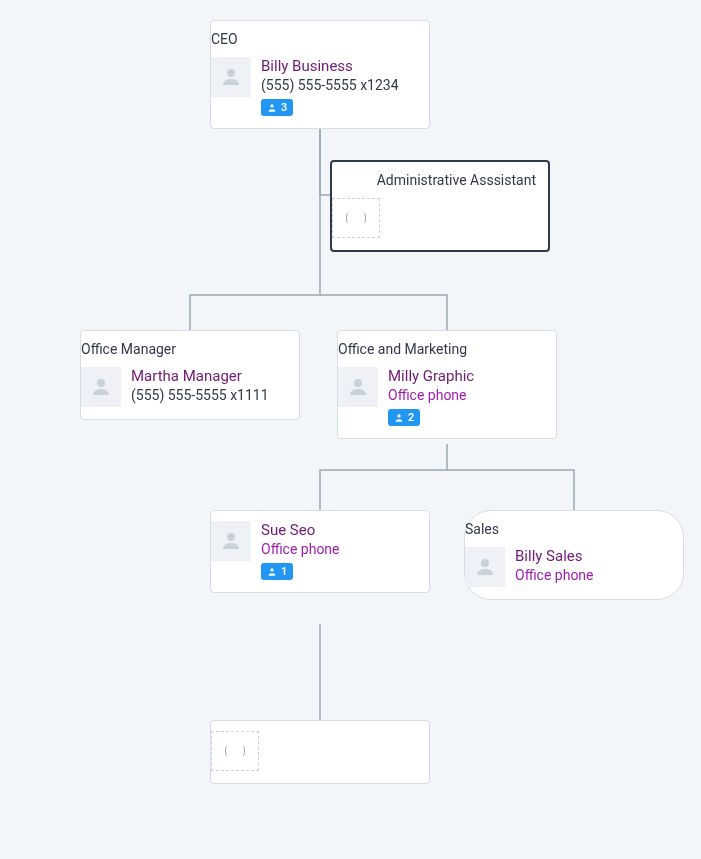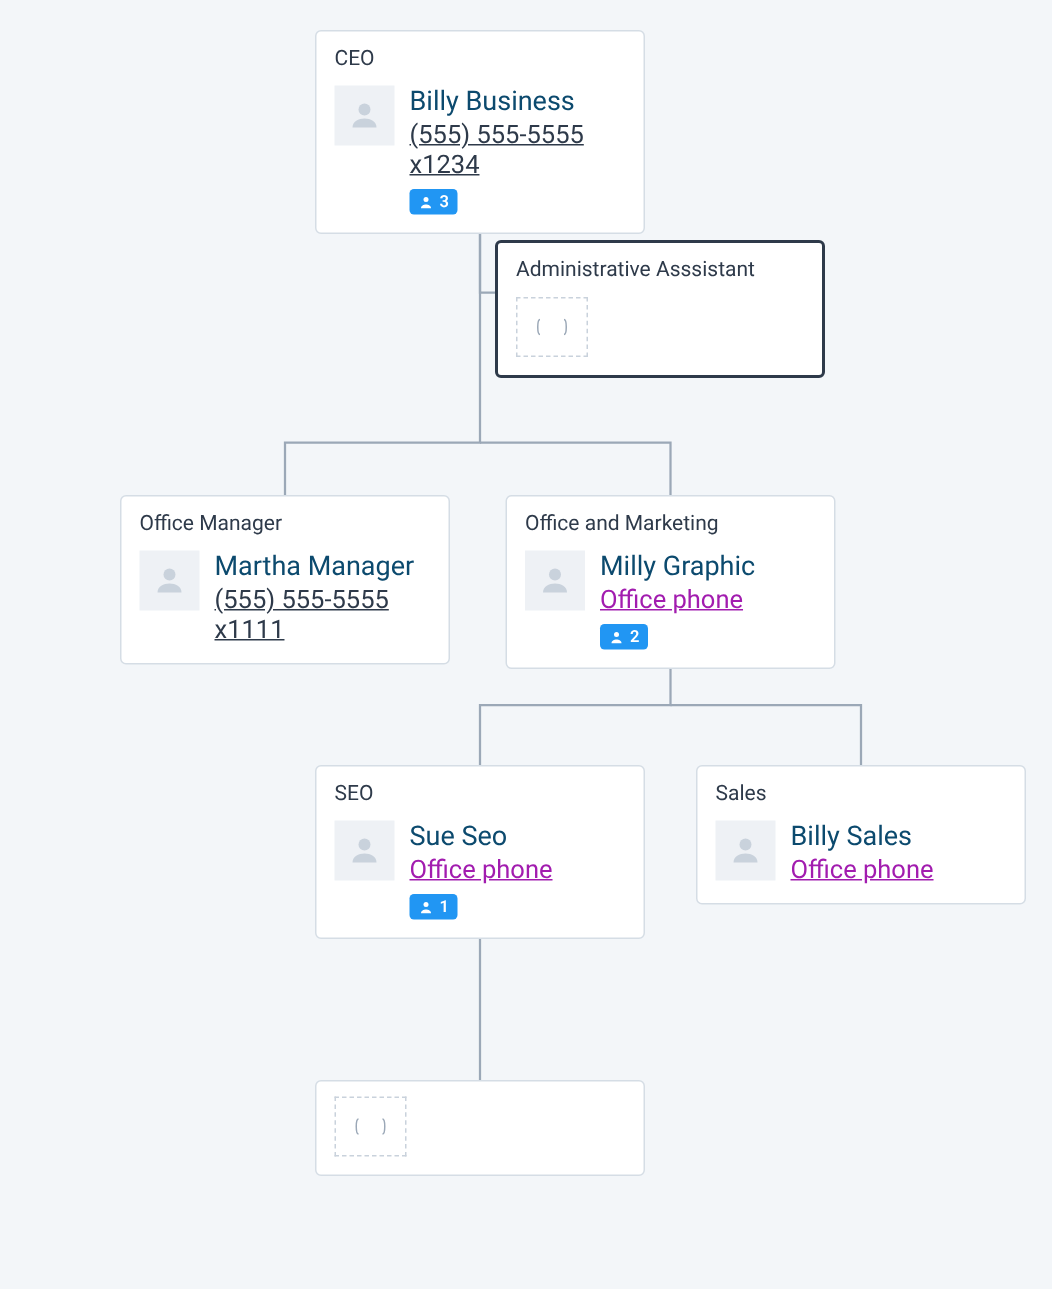--- a/index.html
+++ b/index.html
@@ -9,25 +9,26 @@
   width: 701px;
   height: 859px;
   position: relative;
   overflow: hidden;
 }
 .card {
   position: absolute;
   background: #fff;
   border: 1px solid #d5dde5;
   border-radius: 4px;
-  padding: 10px 12px 12px 12px;
+  padding: 10px 12px 12px 0;
   width: 220px;
 }
 .card.highlight {
   border: 2px solid #2e3a4a;
+  text-align: right;
 }
 .title {
   color: #2e3a4a;
   font-size: 14px;
   font-weight: 400;
   margin-bottom: 10px;
 }
 .row {
   display: flex;
   gap: 10px;
@@ -42,22 +43,22 @@
   flex-shrink: 0;
 }
 .avatar svg { width: 24px; height: 24px; }
 .avatar.placeholder {
   border: 1px dashed #c9d2dc;
   background: transparent;
   width: 48px;
   height: 40px;
 }
 .info { display: flex; flex-direction: column; gap: 2px; }
-.name { color: #0c4a6e; font-size: 18px; }
-.phone { color: #2e3a4a; font-size: 17px; text-decoration: underline; }
+.name { color: #701a75; font-size: 15px; }
+.phone { color: #2e3a4a; font-size: 14px; }
 .phone.muted { color: #a21caf; }
 .badge {
   display: inline-flex;
   align-items: center;
   gap: 4px;
   background: #2196f3;
   color: #fff;
   font-size: 11px;
   font-weight: 600;
   padding: 2px 6px;
@@ -162,21 +163,20 @@
             <circle cx="12" cy="7" r="4" fill="#fff"></circle>
             <path d="M4 21c0-4 4-6 8-6s8 2 8 6" fill="#fff"></path>
           </svg>
         <span>2</span>
       </div>
     </div>
   </div>
 </div>
 
 <div class="card" style="left:210px; top:510px;">
-  <div class="title">SEO</div>
   <div class="row">
     <div class="avatar">
       <svg viewBox="0 0 24 24">
           <circle cx="12" cy="8" r="4" fill="#c9d2dc"></circle>
           <path d="M4 20c0-4 4-6 8-6s8 2 8 6" fill="#c9d2dc"></path>
         </svg>
     </div>
     <div class="info">
       <div class="name">Sue Seo</div>
       <div class="phone muted">Office phone</div>
@@ -184,21 +184,21 @@
         <svg viewBox="0 0 24 24">
             <circle cx="12" cy="7" r="4" fill="#fff"></circle>
             <path d="M4 21c0-4 4-6 8-6s8 2 8 6" fill="#fff"></path>
           </svg>
         <span>1</span>
       </div>
     </div>
   </div>
 </div>
 
-<div class="card" style="left:464px; top:510px;">
+<div class="card" style="left:464px; top:510px;border-radius:27px;">
   <div class="title">Sales</div>
   <div class="row">
     <div class="avatar">
       <svg viewBox="0 0 24 24">
           <circle cx="12" cy="8" r="4" fill="#c9d2dc"></circle>
           <path d="M4 20c0-4 4-6 8-6s8 2 8 6" fill="#c9d2dc"></path>
         </svg>
     </div>
     <div class="info">
       <div class="name">Billy Sales</div>

